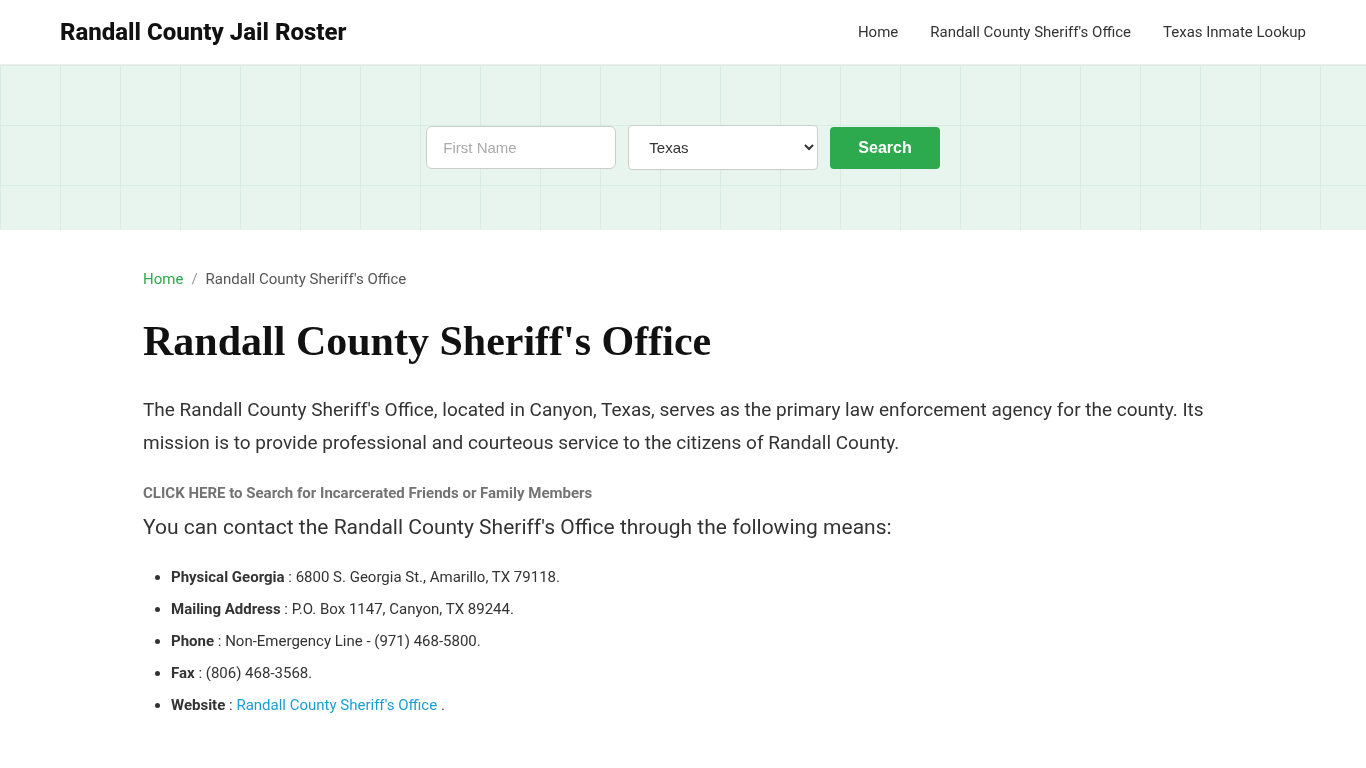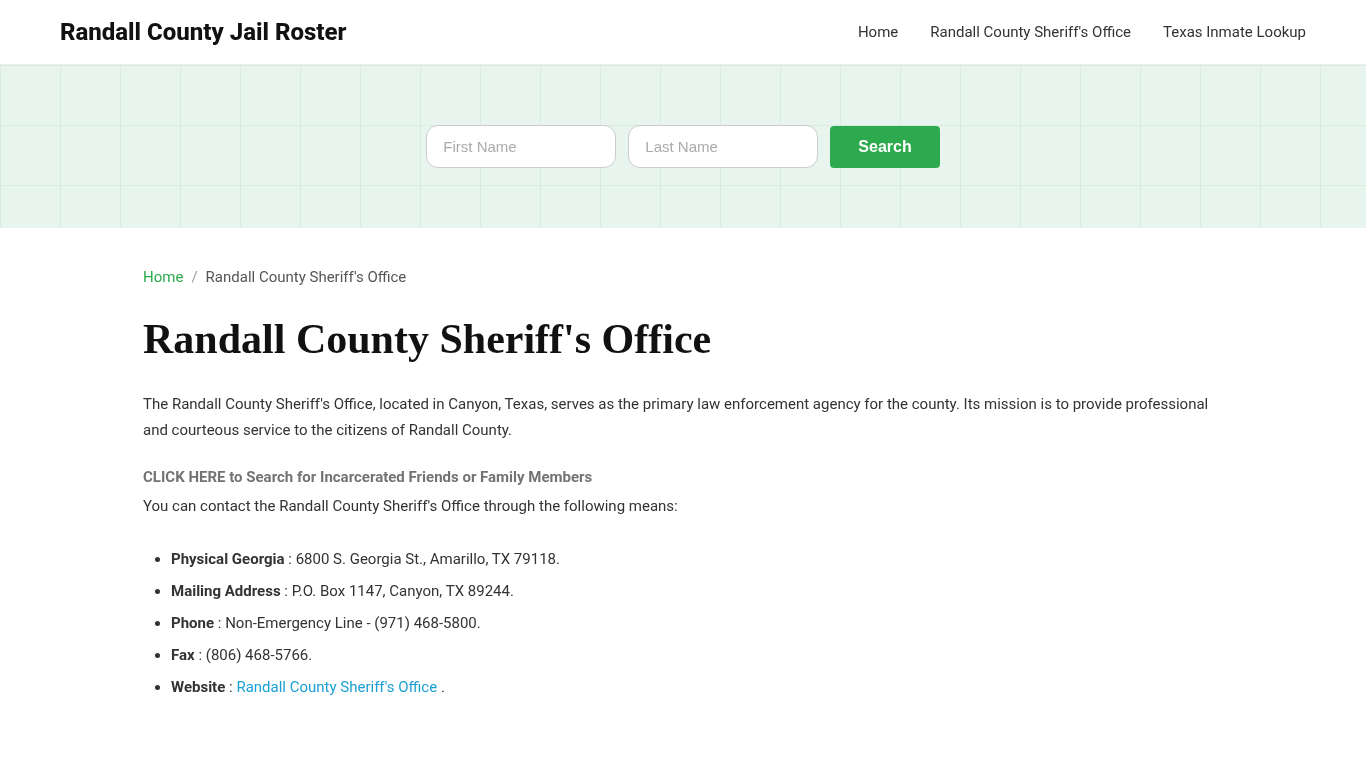--- a/index.html
+++ b/index.html
@@ -71,21 +71,21 @@
       gap: 12px;
       justify-content: center;
       align-items: center;
       max-width: 800px;
       margin: 0 auto;
     }
 
     .search-form input {
       padding: 12px 16px;
       border: 1px solid #ccc;
-      border-radius: 12px;
+      border-radius: 6px;
       font-size: 15px;
       width: 190px;
       background: #fff;
       color: #333;
     }
 
     .search-form input::placeholder {
       color: #aaa;
     }
 
@@ -146,43 +146,43 @@
       font-size: 42px;
       font-weight: 800;
       color: #111;
       font-family: Georgia, 'Times New Roman', serif;
       margin-bottom: 28px;
       line-height: 1.2;
     }
 
     
     .body-text {
-      font-size: 15px;
+      font-size: 19px;
       line-height: 1.7;
       color: #333;
       margin-bottom: 24px;
       max-width: 1100px;
     }
 
     
     .cta-link {
       display: inline-block;
       color: #737373;
       text-decoration: none;
       font-weight: 700;
       font-size: 15px;
       margin-bottom: 8px;
     }
 
     
     .contact-intro {
-      font-size: 15px;
+      font-size: 21px;
       line-height: 1.7;
       color: #333;
-      margin-bottom: 24px;
+      margin-bottom: 16px;
     }
 
     .contact-list {
       list-style: disc;
       padding-left: 28px;
       font-size: 15px;
       line-height: 2;
       color: #333;
     }
 
@@ -203,21 +203,23 @@
   <nav class="nav">
     <a href="#">Home</a>
     <a href="#">Randall County Sheriff's Office</a>
     <a href="#">Texas Inmate Lookup</a>
   </nav>
 </header>
 
 <section class="hero">
   <form class="search-form">
     <input type="text" placeholder="First Name" style="">
-    <input type="text" placeholder="Last Name" style="">
+    <select>
+      <option>Texas</option>
+    </select>
     <button class="search-btn" type="submit">Search</button>
   </form>
 </section>
 
 <main class="main-content">
 
   
   <nav class="breadcrumb">
     <a href="#">Home</a>
     <span class="breadcrumb-separator">/</span>
@@ -244,21 +246,21 @@
     <li>
       <strong>Mailing Address</strong>
       <span>: P.O. Box 1147, Canyon, TX 89244.</span>
     </li>
     <li>
       <strong>Phone</strong>
       <span>: Non-Emergency Line - (971) 468-5800.</span>
     </li>
     <li>
       <strong>Fax</strong>
-      <span>: (806) 468-5766.</span>
+      <span>: (806) 468-3568.</span>
     </li>
     <li>
       <strong>Website</strong>
       <span>: </span>
       <a href="#">Randall County Sheriff's Office</a>
       <span>.</span>
     </li>
   </ul>
 
 </main>

